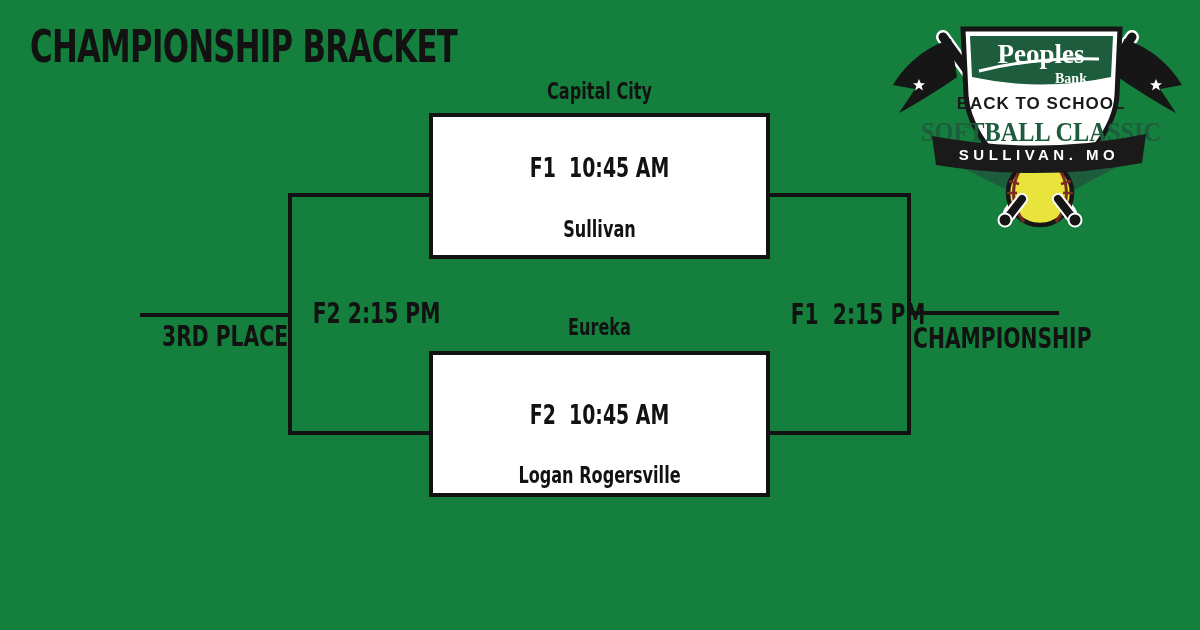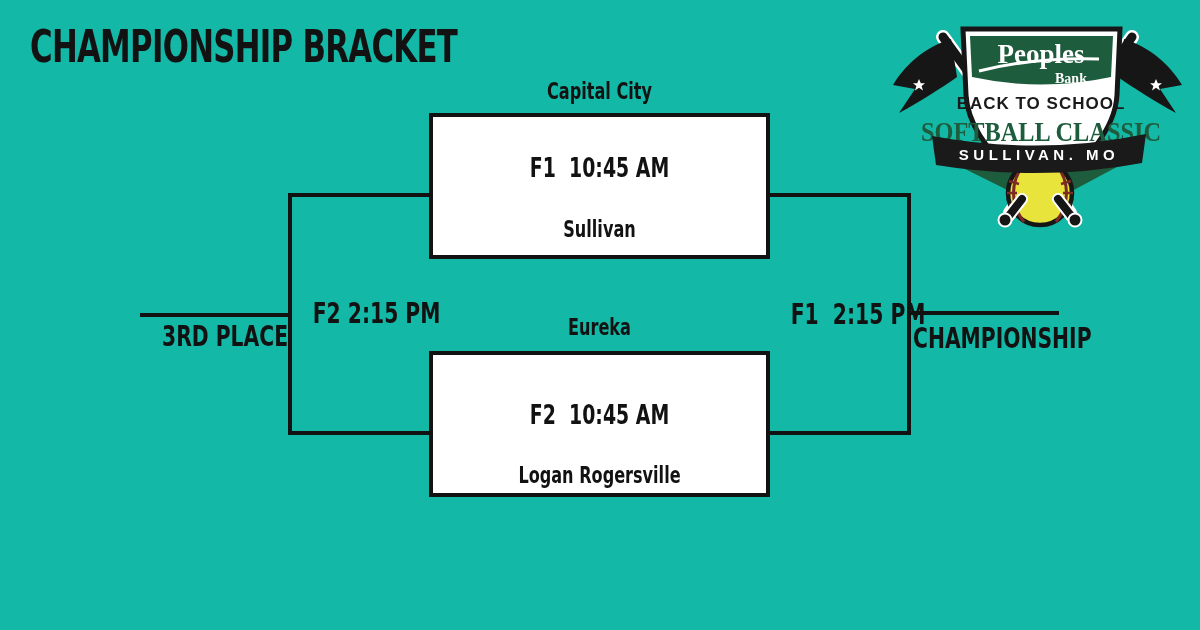--- a/index.html
+++ b/index.html
@@ -1,17 +1,17 @@
 <!DOCTYPE html>
 <html><head>
 <meta charset="utf-8">
 <style>
   html,body{margin:0;padding:0;background:#ffffff;}
   .canvas{
-    position:relative;width:1200px;height:630px;background:#14b8a6;overflow:hidden;
+    position:relative;width:1200px;height:630px;background:#15803d;overflow:hidden;
     font-family:"DejaVu Sans","Liberation Sans",sans-serif;color:#121212;
   }
   .line{position:absolute;background:#121212;}
   .box{position:absolute;border:4px solid #121212;box-sizing:border-box;background:#ffffff;}
   .bt{position:absolute;font-weight:bold;color:#121212;white-space:pre;line-height:1.05;}
   .cond{transform:scaleX(0.70);transform-origin:center top;}
   .cond-left{transform:scaleX(0.70);transform-origin:left top;}
   .cond-right{transform:scaleX(0.70);transform-origin:right top;}
   .ctr{text-align:center;}
   .title{left:30px;top:24px;font-size:44px;letter-spacing:-1px;}

